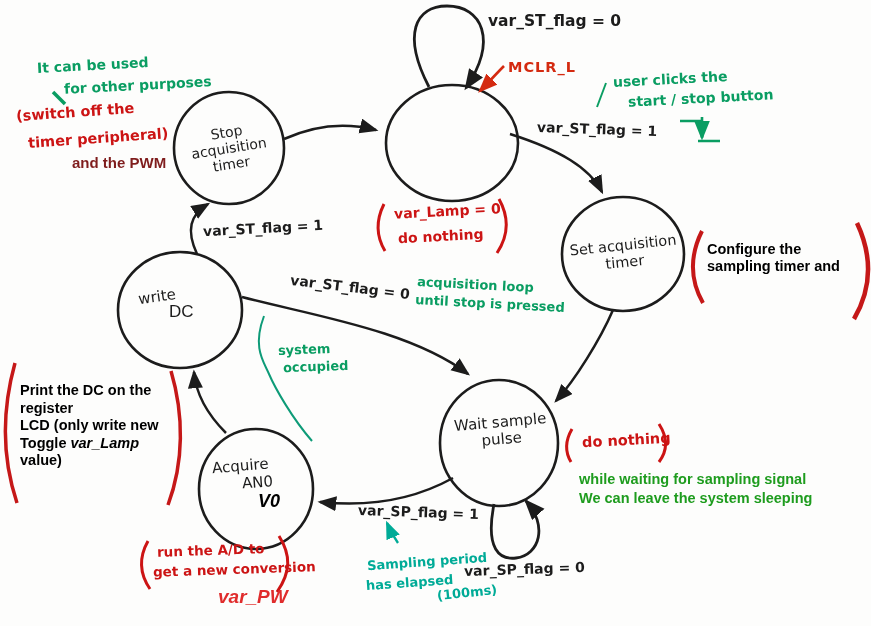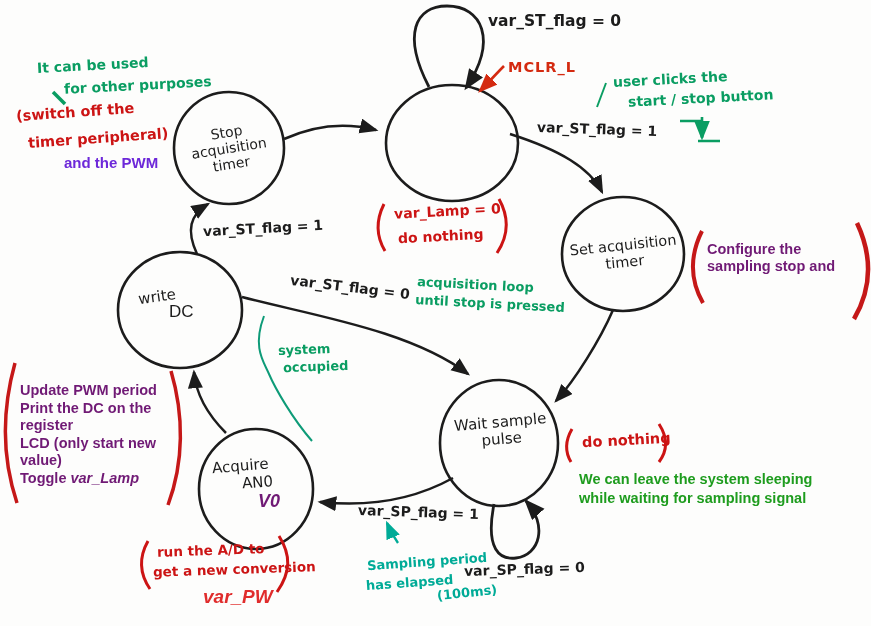--- a/index.html
+++ b/index.html
@@ -7,22 +7,22 @@
     position:relative;width:871px;height:626px;margin:0 auto;
     background:#fdfdfc;overflow:hidden;
     font-family:"DejaVu Sans",sans-serif;
   }
   .layer{position:absolute;left:0;top:0;width:871px;height:626px;}
   .txt{position:absolute;white-space:nowrap;line-height:1.15;}
   .hand{font-family:"DejaVu Sans",sans-serif;}
   .typed{font-family:"Liberation Sans",sans-serif;font-weight:bold;}
   .ink{color:#1c1c1c;}
   .redh{color:#cc1414;font-weight:bold;}
-  .redt{color:#701a75;}
-  .salmon{color:#6d28d9;}
+  .redt{color:#000000;}
+  .salmon{color:#7f1d1d;margin-left:8px;}
   .greenh{color:#0a9d62;font-weight:bold;}
   .greent{color:#1e9c1e;}
   .teal{color:#00ab97;font-weight:bold;}
   .statebox{display:flex;flex-direction:column;justify-content:center;align-items:center;}
 </style>
 </head>
 <body>
 
 <div class="canvas">
 
@@ -129,55 +129,54 @@
 
   <div class="txt hand redh" style="left:16px;top:104px;font-size:14.5px;transform:rotate(-4deg);">(switch off the</div>
   <div class="txt hand redh" style="left:28px;top:130px;font-size:14.5px;transform:rotate(-4deg);">timer peripheral)</div>
   <div class="txt typed salmon" style="left:64px;top:154px;font-size:15px;">and the PWM</div>
 
   <div class="txt hand redh" style="left:394px;top:203px;font-size:14px;transform:rotate(-3deg);">var_Lamp = 0</div>
   <div class="txt hand redh" style="left:398px;top:228px;font-size:14px;transform:rotate(-3deg);">do nothing</div>
 
   <div class="txt typed redt" style="left:707px;top:241px;font-size:14.5px;line-height:17px;white-space:normal;width:158px;">
     <div>Configure the</div>
-    <div>sampling stop and</div>
+    <div>sampling timer and</div>
   </div>
 
   <div class="txt typed redt" style="left:20px;top:382px;font-size:14.5px;line-height:17.5px;">
-    <div>Update PWM period</div>
     <div>Print the DC on the</div>
     <div>register</div>
-    <div>LCD (only start new</div>
+    <div>LCD (only write new</div>
+    <div><span>Toggle </span><span style="font-style:italic;">var_Lamp</span></div>
     <div>value)</div>
-    <div><span>Toggle </span><span style="font-style:italic;">var_Lamp</span></div>
   </div>
 
   <div class="txt hand redh" style="left:582px;top:432px;font-size:14.5px;transform:rotate(-3deg);">do nothing</div>
 
   <div class="txt hand redh" style="left:157px;top:543px;font-size:13.5px;transform:rotate(-2deg);">run the A/D to</div>
   <div class="txt hand redh" style="left:153px;top:562px;font-size:13.5px;transform:rotate(-2deg);">get a new conversion</div>
-  <div class="txt typed redt" style="left:203px;top:586px;font-size:19px;font-style:italic;color:#e02c2c;">var_PW</div>
+  <div class="txt typed redt" style="left:218px;top:586px;font-size:19px;font-style:italic;color:#e02c2c;">var_PW</div>
 
   <div class="txt hand greenh" style="left:37px;top:57px;font-size:14px;transform:rotate(-3deg);">It can be used</div>
   <div class="txt hand greenh" style="left:64px;top:77px;font-size:14px;transform:rotate(-3deg);">for other purposes</div>
 
   <div class="txt hand greenh" style="left:613px;top:71px;font-size:14px;transform:rotate(-3deg);">user clicks the</div>
   <div class="txt hand greenh" style="left:628px;top:90px;font-size:14px;transform:rotate(-3deg);">start / stop button</div>
 
   <div class="txt hand greenh" style="left:417px;top:278px;font-size:13px;transform:rotate(3deg);">acquisition loop</div>
   <div class="txt hand greenh" style="left:415px;top:297px;font-size:13px;transform:rotate(3deg);">until stop is pressed</div>
 
   <div class="txt hand greenh" style="left:278px;top:343px;font-size:13px;transform:rotate(-2deg);">system</div>
   <div class="txt hand greenh" style="left:283px;top:360px;font-size:13px;transform:rotate(-2deg);">occupied</div>
 
   <div class="txt typed greent" style="left:653px;top:312px;font-size:13.5px;line-height:18px;">
   </div>
 
   <div class="txt typed greent" style="left:579px;top:470px;font-size:14.5px;line-height:18.5px;">
+    <div>while waiting for sampling signal</div>
     <div>We can leave the system sleeping</div>
-    <div>while waiting for sampling signal</div>
   </div>
 
   <div class="txt hand teal" style="left:367px;top:555px;font-size:13px;transform:rotate(-4deg);">Sampling period</div>
   <div class="txt hand teal" style="left:366px;top:576px;font-size:13px;transform:rotate(-4deg);">has elapsed</div>
   <div class="txt hand teal" style="left:437px;top:586px;font-size:13px;transform:rotate(-6deg);">(100ms)</div>
 
 </div>
 
 </body></html>

